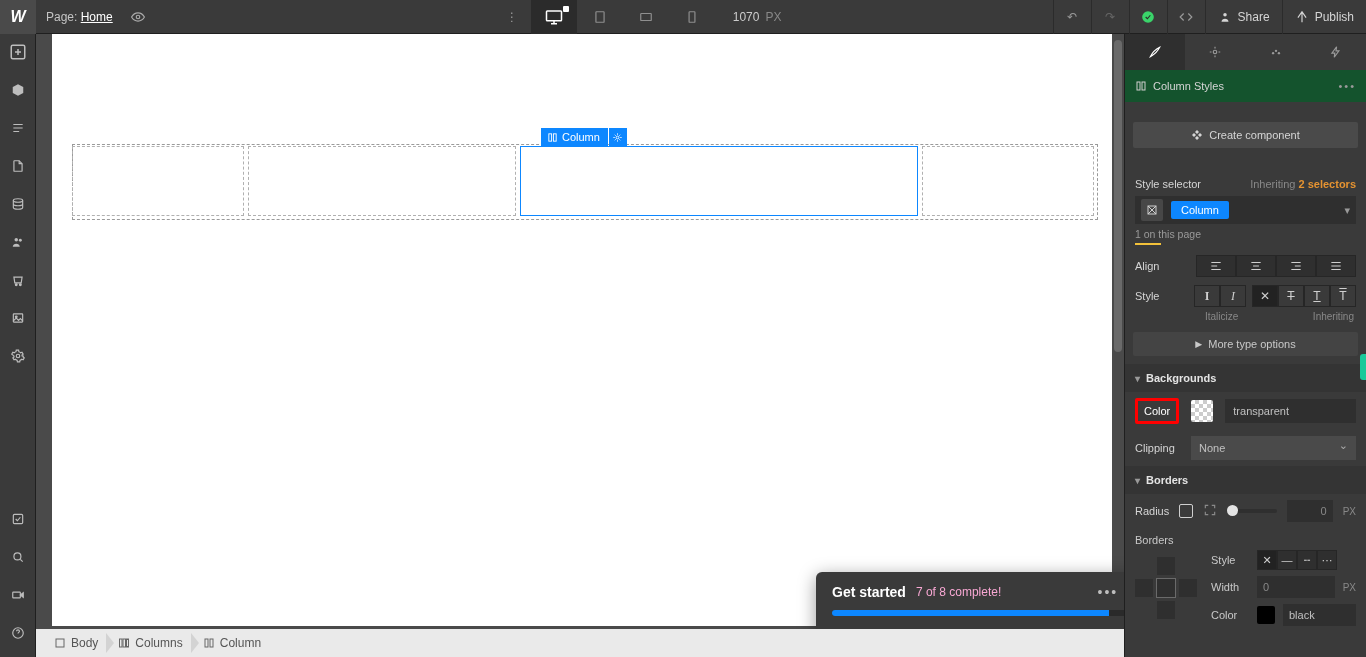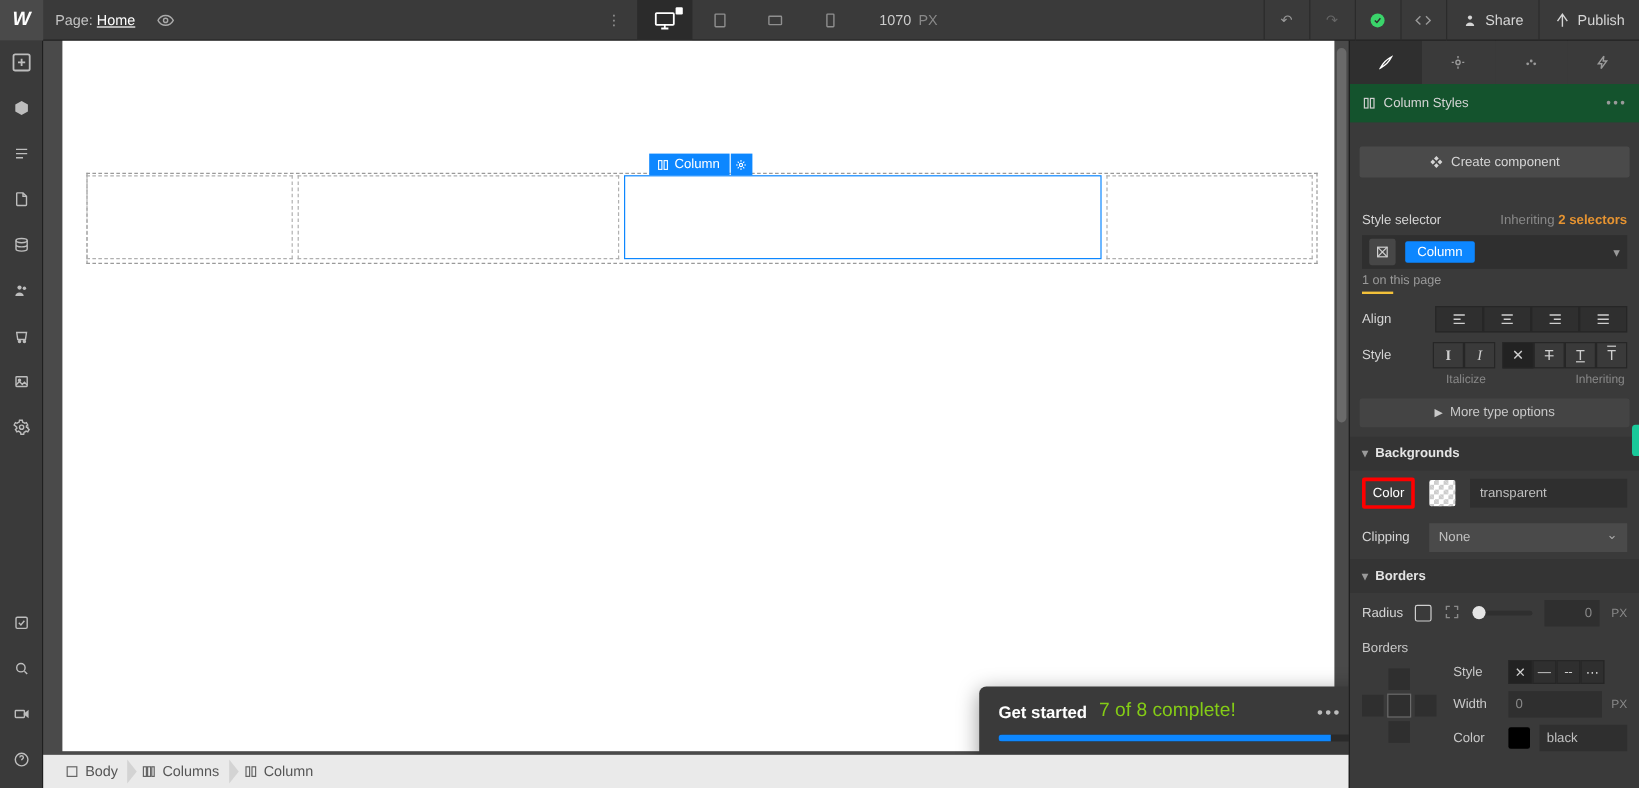--- a/index.html
+++ b/index.html
@@ -92,21 +92,21 @@
   .c4 { flex:0 0 172px; border:1px dashed #b0b0b0; }
 
   .sel-badge { position:absolute; left:489px; top:94px; height:18px; display:flex; }
   .sel-badge .lbl { background:#0d87ff; color:#fff; display:flex; align-items:center; padding:0 8px 0 6px; gap:4px; font-size:11px; }
   .sel-badge .cog { background:#0d87ff; width:18px; display:flex; align-items:center; justify-content:center; color:#fff; margin-left:1px; }
 
   
   .toast { position:absolute; left:764px; top:538px; width:348px; height:66px; background:#3a3a3a; border-radius:6px; padding:12px 16px; display:flex; flex-direction:column; gap:10px; box-shadow:0 4px 18px rgba(0,0,0,0.4); }
   .toast-row { display:flex; align-items:center; gap:10px; }
   .toast-row .title { color:#fff; font-weight:bold; font-size:14px; }
-  .toast-row .sub { color:#84cc16; font-size:16px; }
+  .toast-row .sub { color:#f9a8d4; font-size:12px; }
   .toast-row .dots { margin-left:auto; color:#bdbdbd; letter-spacing:2px; font-size:14px; }
   .toast-row .chev { color:#bdbdbd; font-size:14px; margin-left:8px; }
   .progress { height:6px; background:#2a2a2a; border-radius:3px; overflow:hidden; }
   .progress .bar { height:100%; width:87.5%; background:#0d87ff; }
 
   
   .breadcrumb { position:absolute; left:36px; right:242px; bottom:0; height:28px; background:#eaeaea; display:flex; align-items:center; padding:0 8px; font-size:12px; color:#555; }
   .crumb { display:flex; align-items:center; gap:5px; padding:0 10px; position:relative; height:100%;text-align:center; }
   .crumb::after { content:""; position:absolute; right:-6px; top:4px; width:0; height:0; border-top:10px solid transparent; border-bottom:10px solid transparent; border-left:8px solid #d3d3d3; }
   .crumb:last-child::after { display:none; }

